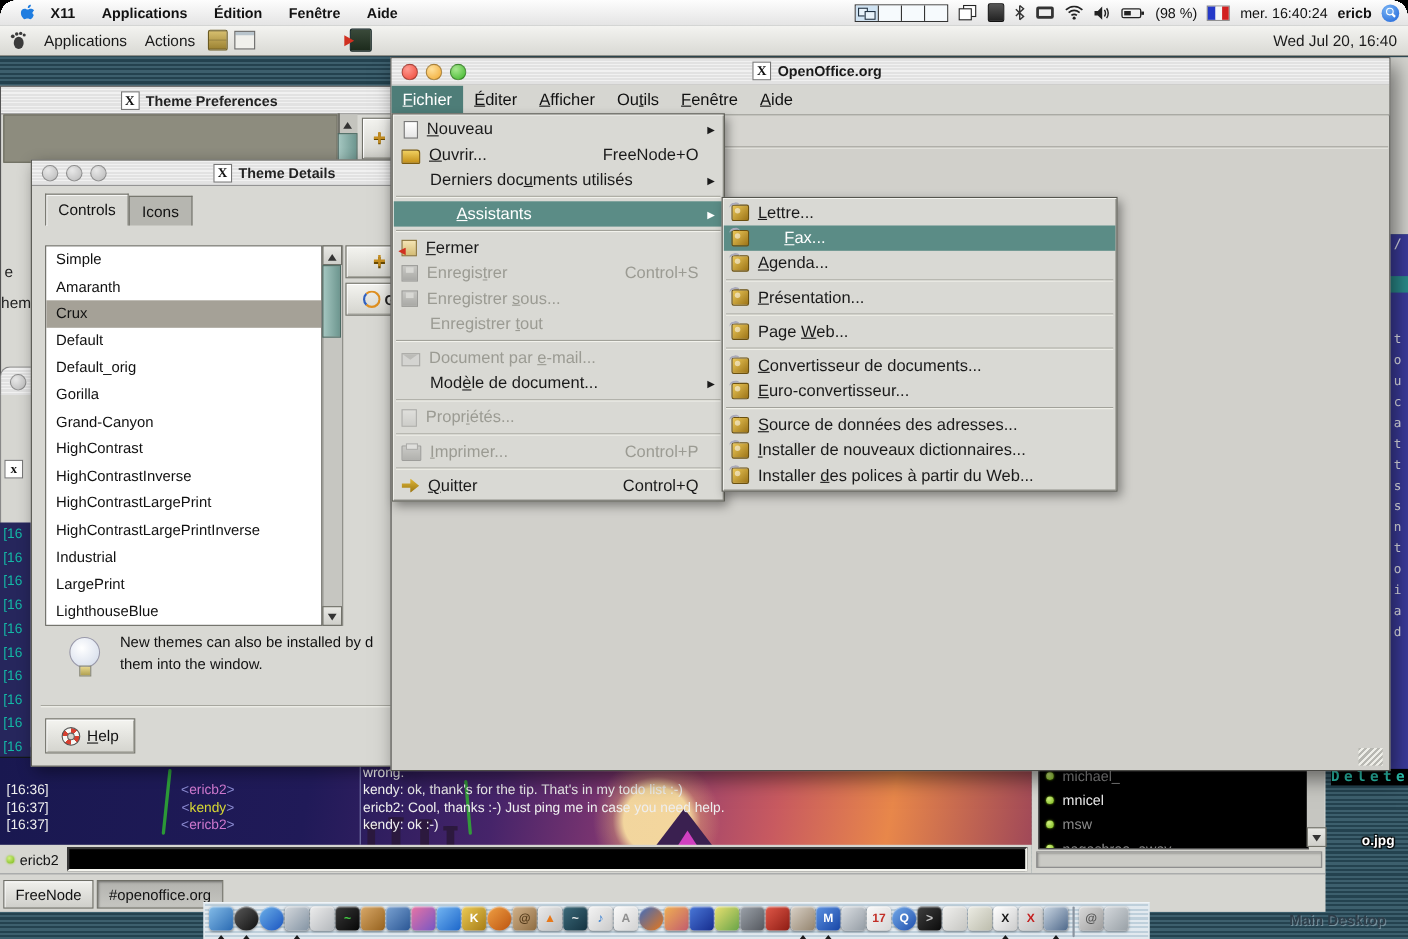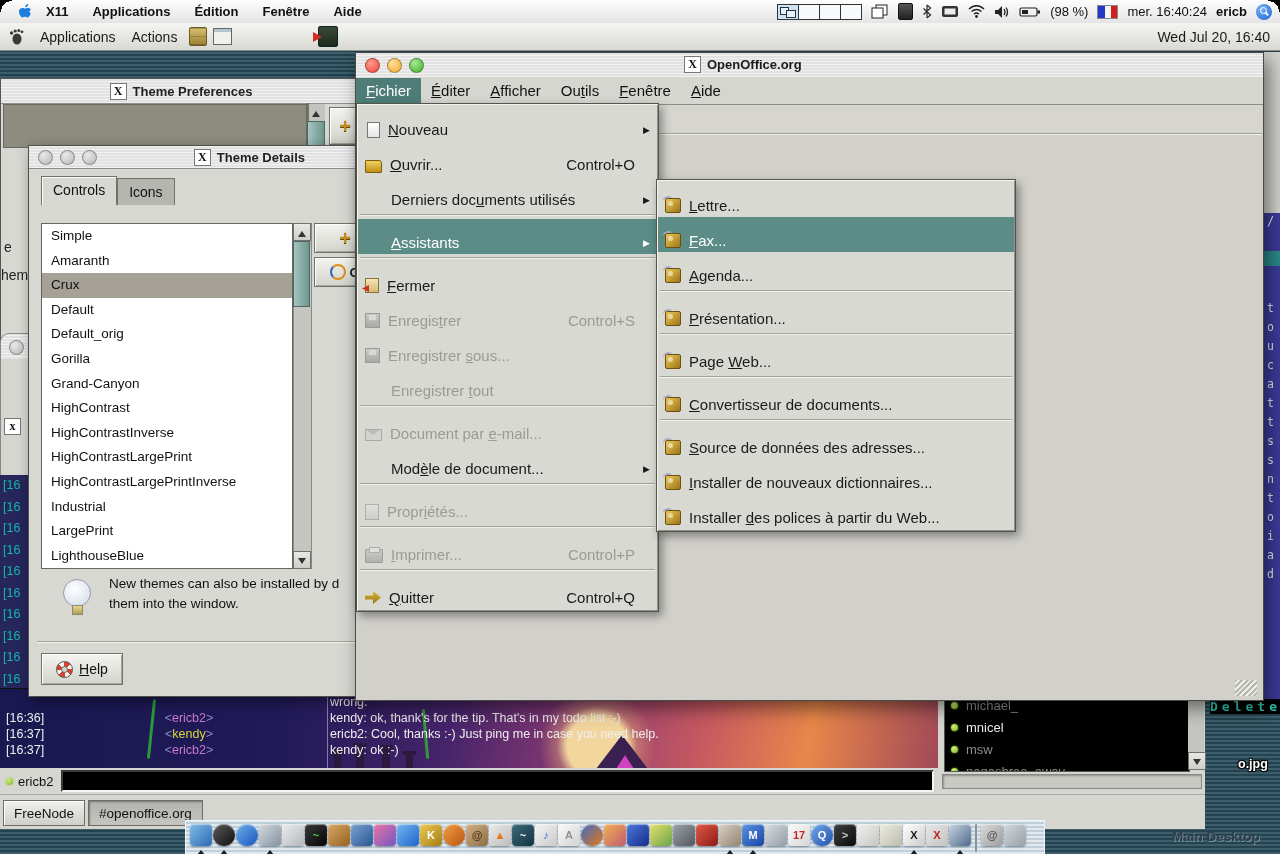--- a/index.html
+++ b/index.html
@@ -147,27 +147,27 @@
   .oo-menu-item{padding:4px 10px;font-size:15px;color:#111;}
   .oo-menu-item.active{background:#4e7d78;color:#fff;}
   .oo-toolbar{position:absolute;left:1px;top:52px;width:905px;height:28px;background:#d6d5d0;border-bottom:1px solid #a09f99;box-shadow:0 1px 0 #f2f2ec;}
   .oo-grip{position:absolute;right:6px;bottom:4px;width:22px;height:16px;
     background:repeating-linear-gradient(135deg,#b8b8b2 0 2px,#eeeee8 2px 4px);}
   
   .menu{z-index:50;background:#d9d9d4;border:1px solid #55554e;
     box-shadow:inset 1px 1px 0 #f4f4ef,inset -1px -1px 0 #8f8f87,3px 4px 9px rgba(0,0,0,.4);padding:2px 1px;}
   .oo-filemenu{left:356px;top:103px;width:299px;}
   .oo-submenu{left:656px;top:179px;width:356px;z-index:51;}
-  .mi{height:23px;display:flex;align-items:center;padding:12px 4px 0 7px;color:#1a1a1a;}
+  .mi{height:23px;display:flex;align-items:center;padding:0 4px 0 7px;color:#1a1a1a;}
   .mi-icon{width:18px;height:16px;margin-right:8px;flex:none;position:relative;}
   .mi-label{font-size:15px;white-space:nowrap;}
   .mi-short{margin-left:auto;font-size:15px;padding-right:8px;}
   .mi-arrow{width:10px;font-size:9px;visibility:hidden;color:inherit;}
   .mi.submenu .mi-arrow{visibility:visible;}
-  .mi.highlight{background:#5b8c86;color:#fff;}
+  .mi.highlight{background:#5b8c86;color:#fff;gap:24px;}
   .mi.disabled{color:#9b9b93;justify-content:flex-end;}
   .mi.disabled .mi-icon{opacity:.45;filter:grayscale(.8);}
   .mi.sep{height:0;border-top:1px solid #a2a29a;border-bottom:1px solid #f2f2ec;margin:3px 2px;padding:0;}
   
   .ic-new-document{width:11px!important;height:14px;background:linear-gradient(#fff,#e6e6e6);border:1px solid #777;margin-left:2px;}
   .ic-open-folder{width:15px!important;height:11px;margin-top:3px;background:linear-gradient(#f0d060,#c49018);border:1px solid #7c5c10;border-radius:1px 3px 1px 1px;}
   .ic-close-document{width:12px!important;height:13px;background:linear-gradient(#f4e4b4,#d4bc74);border:1px solid #8c7438;}
   .ic-close-document::after{content:"";position:absolute;left:-4px;bottom:0;width:7px;height:7px;background:#d03020;clip-path:polygon(0 50%,100% 0,100% 100%);}
   .ic-save{width:13px!important;height:13px;background:linear-gradient(#b4b4ae,#70706a);border:1px solid #50504a;}
   .ic-save::before{content:"";position:absolute;left:3px;top:1px;width:7px;height:5px;background:#d8d8d2;}
@@ -435,21 +435,21 @@
 
 <div class="mi submenu">
       <span class="mi-icon ic-new-document"></span>
       <span class="mi-label"><u>N</u>ouveau</span>
       <span class="mi-short"></span>
       <span class="mi-arrow">▶</span>
     </div>
     <div class="mi">
       <span class="mi-icon ic-open-folder"></span>
       <span class="mi-label"><u>O</u>uvrir...</span>
-      <span class="mi-short">Control+O</span>
+      <span class="mi-short">FreeNode+O</span>
       <span class="mi-arrow">▶</span>
     </div>
     <div class="mi submenu">
       <span class="mi-icon"></span>
       <span class="mi-label">Derniers doc<u>u</u>ments utilisés</span>
       <span class="mi-short"></span>
       <span class="mi-arrow">▶</span>
     </div>
     <div class="mi sep">
       
@@ -595,20 +595,26 @@
     </div>
     <div class="mi sep">
       
       
       
       
     </div>
     <div class="mi">
       <span class="mi-icon ic-wizard"></span>
       <span class="mi-label"><u>C</u>onvertisseur de documents...</span>
+      <span class="mi-short"></span>
+      <span class="mi-arrow">▶</span>
+    </div>
+    <div class="mi">
+      <span class="mi-icon ic-wizard"></span>
+      <span class="mi-label"><u>E</u>uro-convertisseur...</span>
       <span class="mi-short"></span>
       <span class="mi-arrow">▶</span>
     </div>
     <div class="mi sep">
       
       
       
       
     </div>
     <div class="mi">

